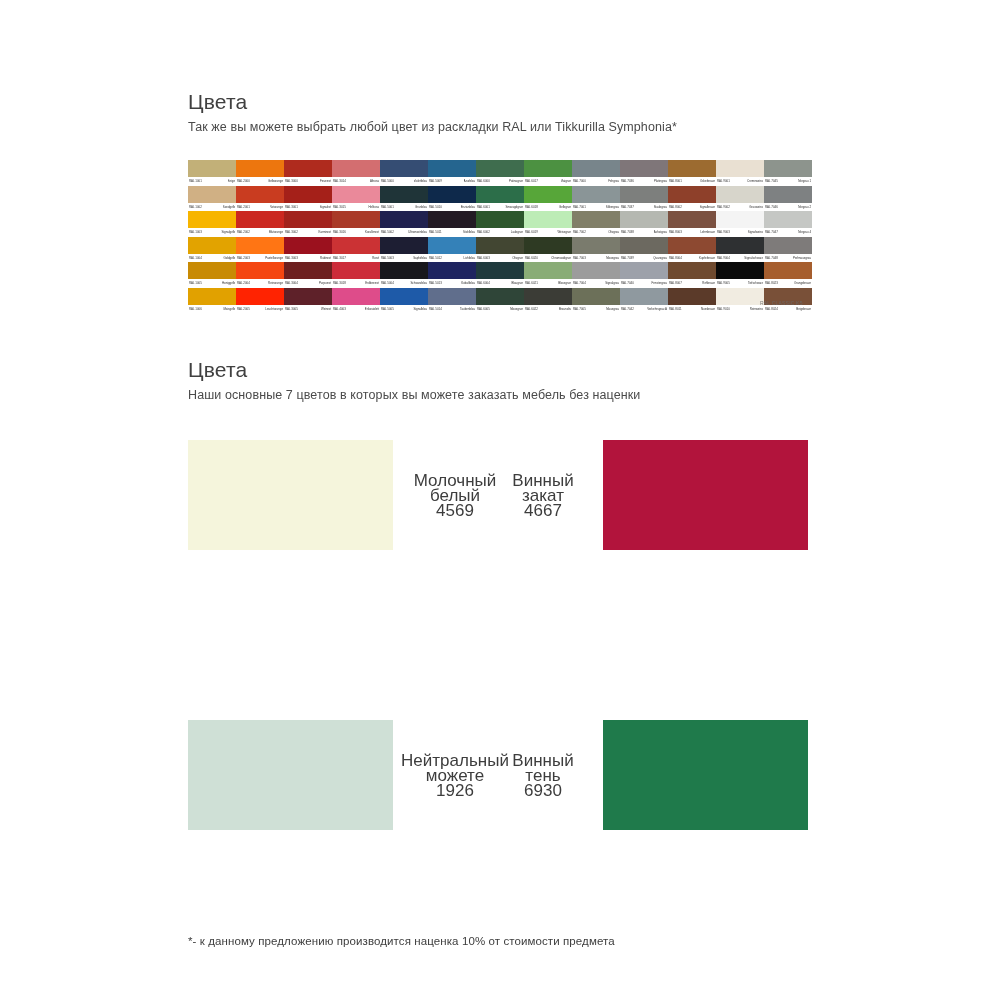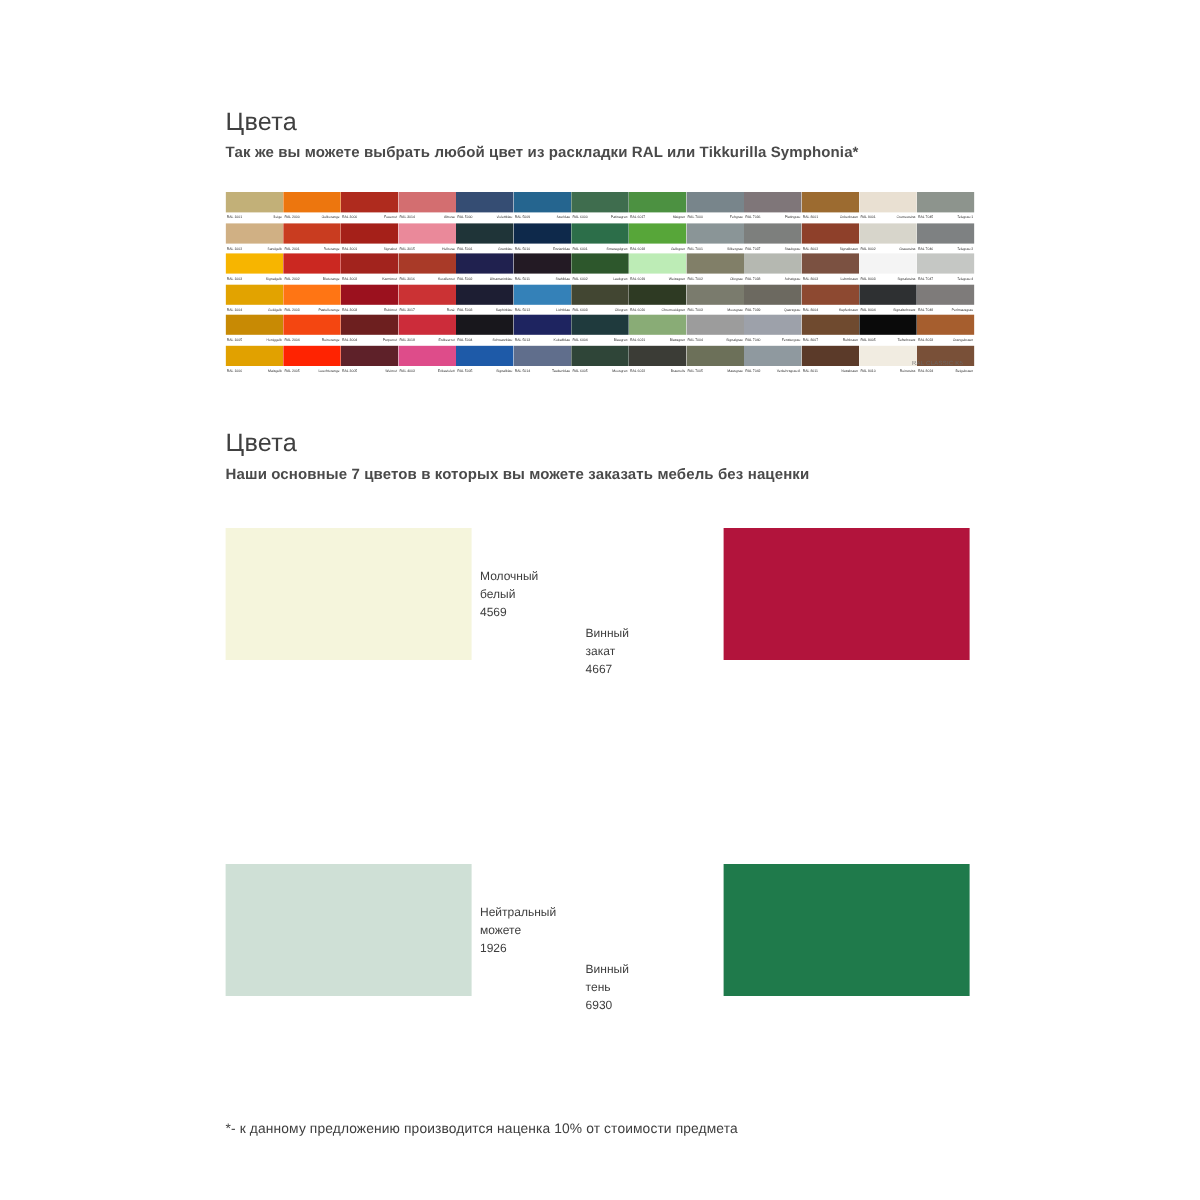--- a/index.html
+++ b/index.html
@@ -30,21 +30,21 @@
   .section-title {
     font-size: 21px;
     font-weight: 400;
     color: #404040;
     letter-spacing: 0.2px;
     margin: 0;
     line-height: 24px;
   }
   .section-sub {
     font-size: 12.5px;
-    font-weight: 700;
+    font-weight: 400;
     color: #4a4a4a;
     margin: 6px 0 0 0;
     line-height: 15px;
     letter-spacing: 0.1px;
   }
 
   
   .ral-wrap {
     position: absolute;
     left: 188px;
@@ -128,27 +128,27 @@
     top: 0;
     width: 205px;
     height: 110px;
   }
   .color-item.left .chip  { left: 0; }
   .color-item.right .chip { left: 0; }
   .color-item .meta {
     position: absolute;
     top: 33px;
     width: 110px;
-    text-align: left;
-    font-size: 10px;
+    text-align: center;
+    font-size: 17px;
     line-height: 15px;
     color: #3d3d3d;
   }
   .color-item.left .meta  { left: 212px; }
-  .color-item.right .meta { left: -115px; margin-top: 48px; }
+  .color-item.right .meta { left: -115px; }
   .color-item .meta .code { color: #3d3d3d; }
 
   
   .footnote {
     position: absolute;
     left: 188px;
     top: 935px;
     font-size: 11.5px;
     color: #3d3d3d;
     letter-spacing: 0.1px;

